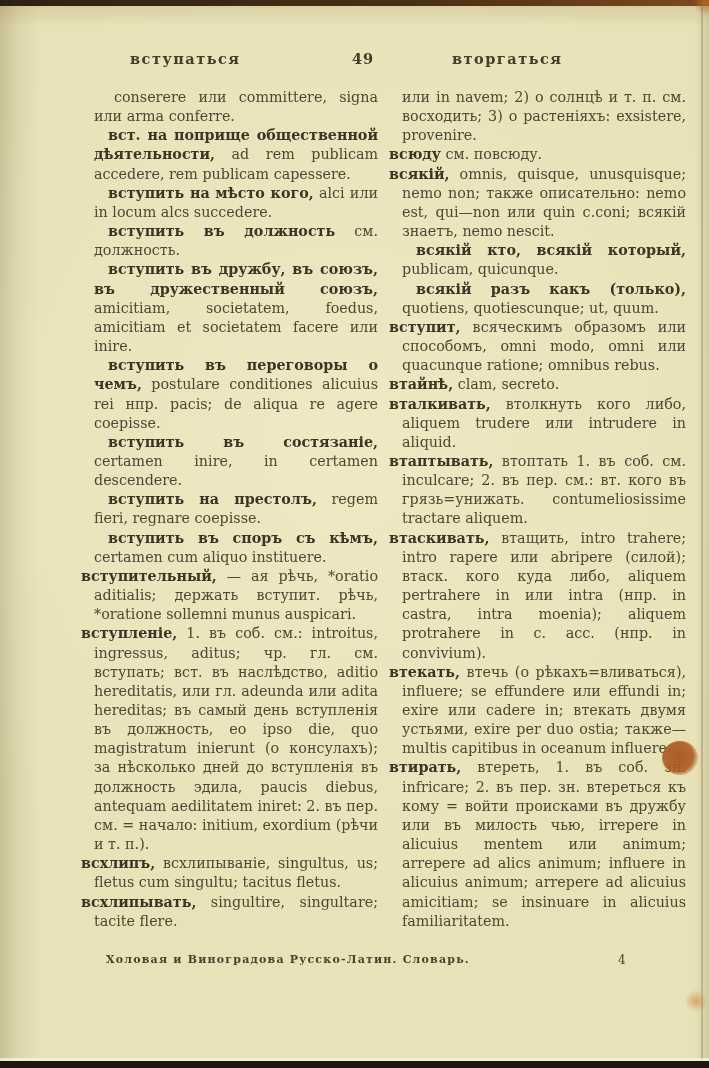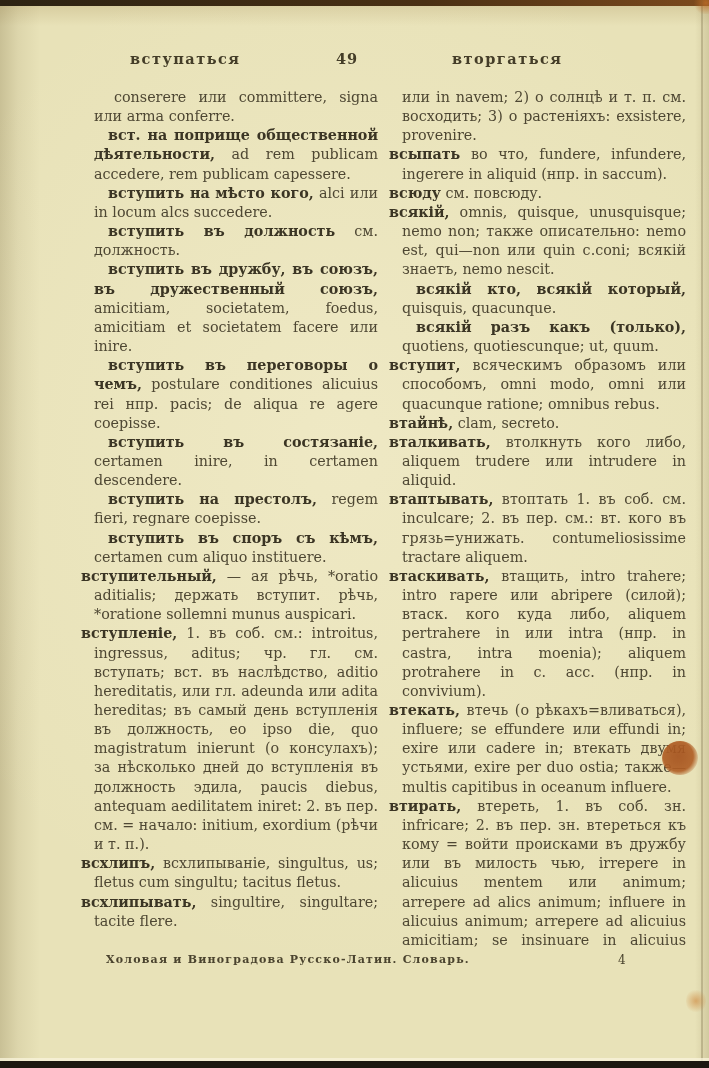--- a/index.html
+++ b/index.html
@@ -15,21 +15,21 @@
     color:#4e4733;
   }
   .edge-top { position:absolute; top:0; left:0; width:709px; height:6px;
     background:linear-gradient(to right,#2c2213,#4a3014 60%,#7c4a1e); }
   .edge-bottom { position:absolute; bottom:0; left:0; width:709px; height:7px; background:#1d1810; }
   .edge-bottom-light { position:absolute; bottom:7px; left:0; width:709px; height:3px; background:rgba(248,243,218,.8); }
   .edge-right { position:absolute; top:0; right:6px; width:2px; height:1068px; background:rgba(90,78,42,.25); }
 
   .running-header { position:absolute; top:50px; left:0; width:709px; height:22px; font-size:14.5px; font-weight:bold; color:#443d28;text-align:right; }
   .rh-left  { position:absolute; left:130px; letter-spacing:1.5px; }
-  .rh-num   { position:absolute; left:336px; letter-spacing:1px; }
+  .rh-num   { position:absolute; left:352px; letter-spacing:1px; }
   .rh-right { position:absolute; left:452px; letter-spacing:1.5px; }
 
   .columns { position:absolute; top:88px; left:57px; width:606px; height:862px;
     display:flex; gap:11px; overflow:hidden;margin-left:24px; }
   .col { width:297px; font-size:14.3px; line-height:19.15px; text-align:justify; }
   .col p { margin:0; }
   .para.entry { padding-left:13px; text-indent:-13px; }
   .para.sub   { padding-left:13px; text-indent:14px; }
   .para.cont  { padding-left:13px; text-indent:0; }
   .para.cont-indent { padding-left:13px; text-indent:20px; }
@@ -71,24 +71,23 @@
         <p class="para sub"><span class="headword">вступить въ состязаніе,</span><span> certamen inire, in certamen descendere.</span></p>
         <p class="para sub"><span class="headword">вступить на престолъ,</span><span> regem fieri, regnare coepisse.</span></p>
         <p class="para sub"><span class="headword">вступить въ споръ съ кѣмъ,</span><span> certamen cum aliquo instituere.</span></p>
         <p class="para entry"><span class="headword">вступительный,</span><span> — ая рѣчь, *oratio aditialis; держать вступит. рѣчь, *oratione sollemni munus auspicari.</span></p>
         <p class="para entry"><span class="headword">вступленіе,</span><span> 1. въ соб. см.: introitus, ingressus, aditus; чр. гл. см. вступать; вст. въ наслѣдство, aditio hereditatis, или гл. adeunda или adita hereditas; въ самый день вступленія въ должность, eo ipso die, quo magistratum inierunt (о консулахъ); за нѣсколько дней до вступленія въ должность эдила, paucis diebus, antequam aedilitatem iniret: 2. въ пер. см. = начало: initium, exordium (рѣчи и т. п.).</span></p>
         <p class="para entry"><span class="headword">всхлипъ,</span><span> всхлипываніе, singultus, us; fletus cum singultu; tacitus fletus.</span></p>
         <p class="para entry"><span class="headword">всхлипывать,</span><span> singultire, singultare; tacite flere.</span></p>
       </div>
     <div class="col">
         <p class="para cont"><span>или in navem; 2) о солнцѣ и т. п. см. восходить; 3) о растеніяхъ: exsistere, provenire.</span></p>
-        <p class="para entry"><span class="headword">всыпать</span><span> во что, fundere, infundere, ingerere in aliquid (нпр. in saccum).</span></p>
         <p class="para entry"><span class="headword">всюду</span><span> см. повсюду.</span></p>
         <p class="para entry"><span class="headword">всякій,</span><span> omnis, quisque, unusquisque; nemo non; также описательно: nemo est, qui—non или quin c.coni; всякій знаетъ, nemo nescit.</span></p>
-        <p class="para sub"><span class="headword">всякій кто, всякій который,</span><span> quisquis, quacunque.</span></p>
+        <p class="para sub"><span class="headword">всякій кто, всякій который,</span><span> publicam, quicunque.</span></p>
         <p class="para sub"><span class="headword">всякій разъ какъ (только),</span><span> quotiens, quotiescunque; ut, quum.</span></p>
         <p class="para entry"><span class="headword">вступит,</span><span> всяческимъ образомъ или способомъ, omni modo, omni или quacunque ratione; omnibus rebus.</span></p>
         <p class="para entry"><span class="headword">втайнѣ,</span><span> clam, secreto.</span></p>
         <p class="para entry"><span class="headword">вталкивать,</span><span> втолкнуть кого либо, aliquem trudere или intrudere in aliquid.</span></p>
         <p class="para entry"><span class="headword">втаптывать,</span><span> втоптать 1. въ соб. см. inculcare; 2. въ пер. см.: вт. кого въ грязь=унижать. contumeliosissime tractare aliquem.</span></p>
         <p class="para entry"><span class="headword">втаскивать,</span><span> втащить, intro trahere; intro rapere или abripere (силой); втаск. кого куда либо, aliquem pertrahere in или intra (нпр. in castra, intra moenia); aliquem protrahere in c. acc. (нпр. in convivium).</span></p>
         <p class="para entry"><span class="headword">втекать,</span><span> втечь (о рѣкахъ=вливаться), influere; se effundere или effundi in; exire или cadere in; втекать двумя устьями, exire per duo ostia; также—multis capitibus in oceanum influere.</span></p>
         <p class="para entry"><span class="headword">втирать,</span><span> втереть, 1. въ соб. зн. infricare; 2. въ пер. зн. втереться къ кому = войти происками въ дружбу или въ милость чью, irrepere in alicuius mentem или animum; arrepere ad alics animum; influere in alicuius animum; arrepere ad alicuius amicitiam; se insinuare in alicuius familiaritatem.</span></p>
       </div>
   </div>

